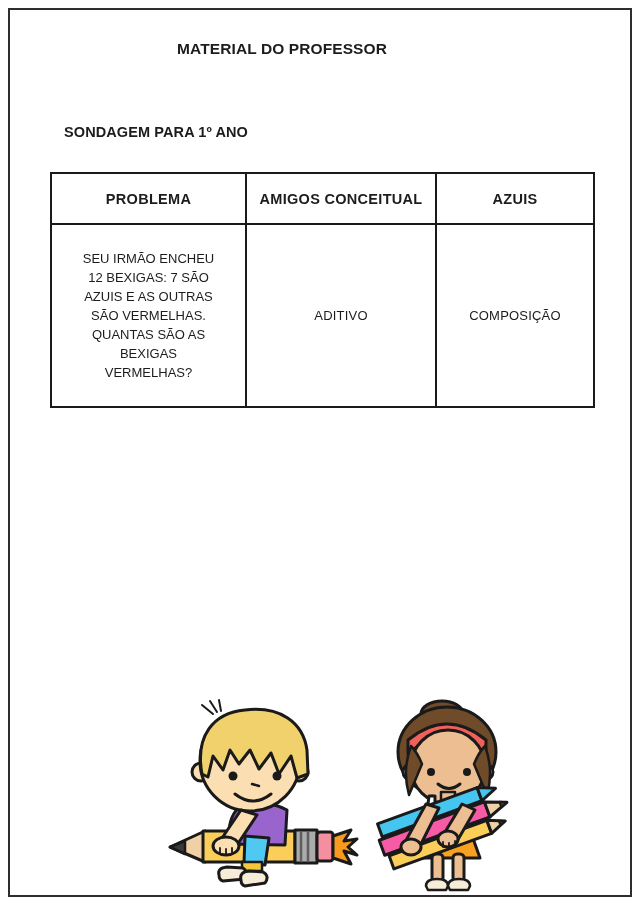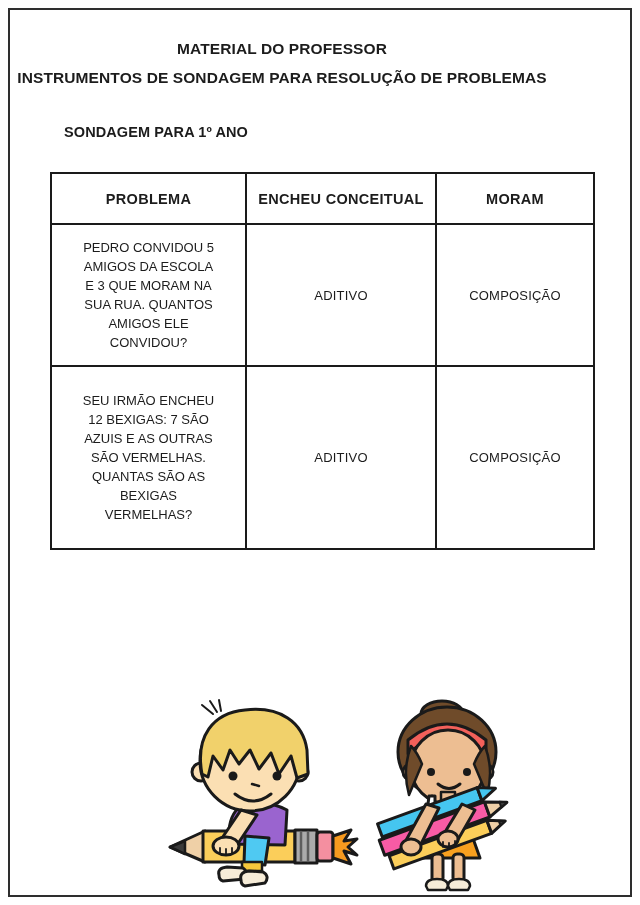--- a/index.html
+++ b/index.html
@@ -51,49 +51,38 @@
     position:absolute; left:145px; top:698px; width:385px; height:197px;
   }
 </style>
 </head>
 <body>
 
 <div class="page-frame"></div>
 
 <div class="titles">
   <div class="title-line1">MATERIAL DO PROFESSOR</div>
-  <div class="title-line2">INSTRUMENTOS DE SONDAGEM PARA RESOLUÇÃO DE PROBLEMAS</div>
 </div>
 
 <div class="section-title">SONDAGEM PARA 1º ANO</div>
 
 <table class="sondagem">
   <colgroup>
       <col class="c1">
       <col class="c2">
       <col class="c3">
     </colgroup>
   <thead>
     <tr>
       <th>PROBLEMA</th>
-      <th>ENCHEU CONCEITUAL</th>
-      <th>MORAM</th>
+      <th>AMIGOS CONCEITUAL</th>
+      <th>AZUIS</th>
     </tr>
   </thead>
   <tbody>
-    <tr class="r1">
-      <td class="problem">PEDRO CONVIDOU 5
-AMIGOS DA ESCOLA
-E 3 QUE MORAM NA
-SUA RUA. QUANTOS
-AMIGOS ELE
-CONVIDOU?</td>
-      <td class="value">ADITIVO</td>
-      <td class="value">COMPOSIÇÃO</td>
-    </tr>
     <tr class="r2">
       <td class="problem">SEU IRMÃO ENCHEU
 12 BEXIGAS: 7 SÃO
 AZUIS E AS OUTRAS
 SÃO VERMELHAS.
 QUANTAS SÃO AS
 BEXIGAS
 VERMELHAS?</td>
       <td class="value">ADITIVO</td>
       <td class="value">COMPOSIÇÃO</td>

